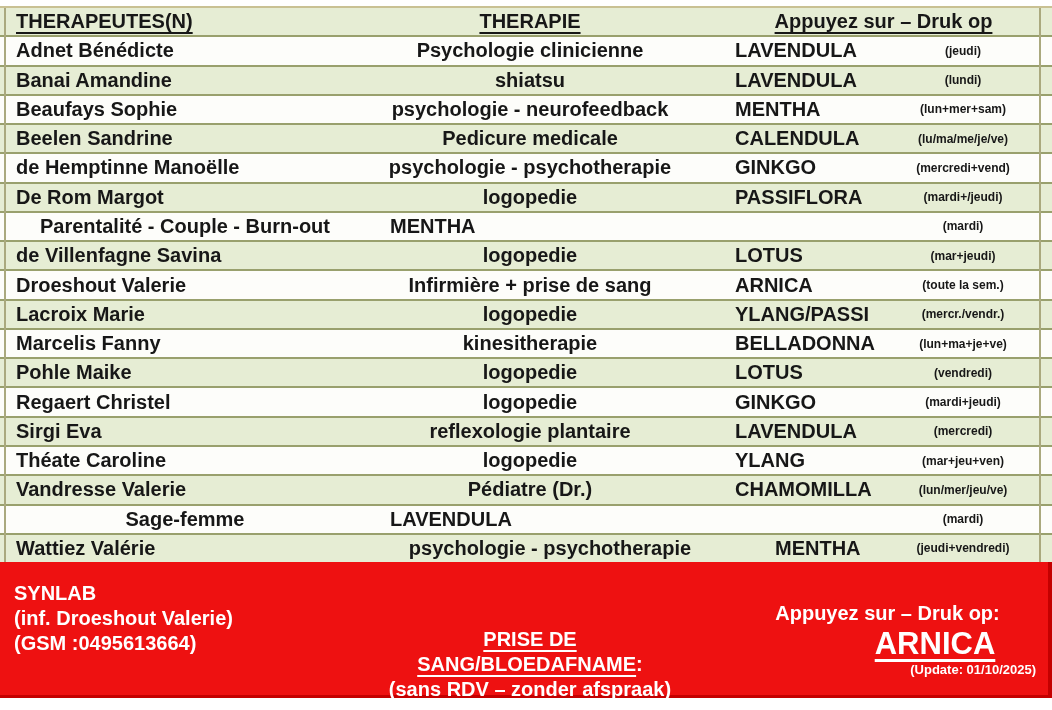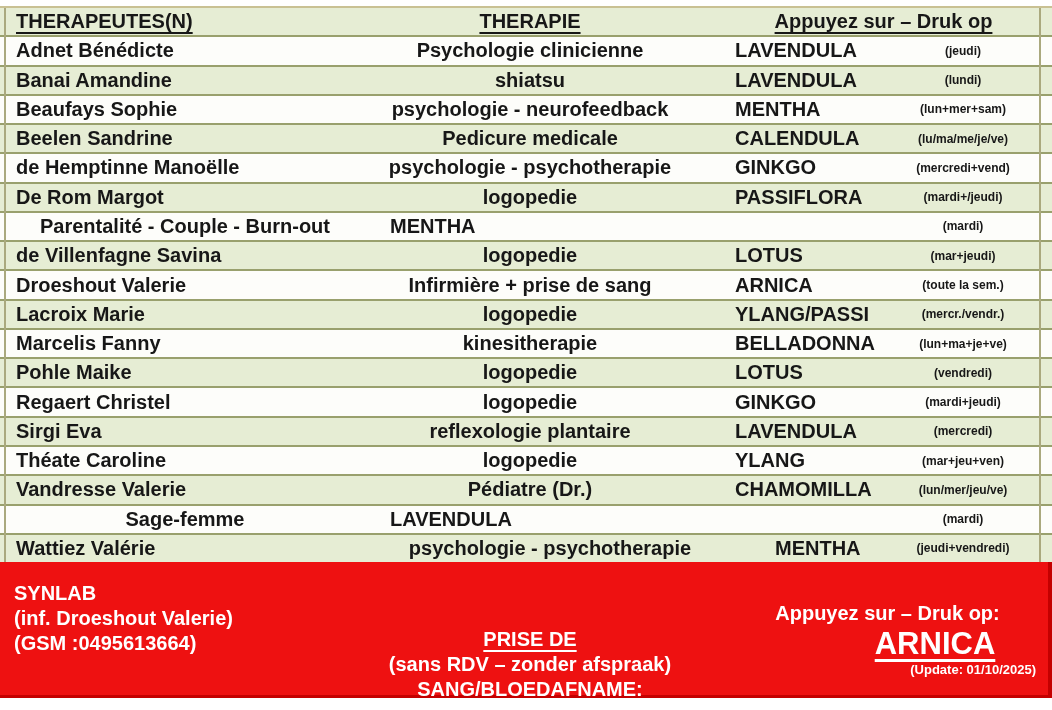--- a/index.html
+++ b/index.html
@@ -219,22 +219,22 @@
   <div class="redblock">
 
     <div class="block fb-lab">
       <div>SYNLAB</div>
       <div>(inf. Droeshout Valerie)</div>
       <div>(GSM :0495613664)</div>
     </div>
 
     <div class="block fb-blood">
       <div><span class="u">PRISE DE</span></div>
+      <div><span class="u">SANG/BLOEDAFNAME</span><span>:</span></div>
       <div>(sans RDV – zonder afspraak)</div>
-      <div><span class="u">SANG/BLOEDAFNAME</span><span>:</span></div>
       <div>07:00 – 08:45 (sam: 08:00-10:00)</div>
     </div>
 
     <div class="block fb-press">
       <div>Appuyez sur – Druk op:</div>
       <div class="arnica">ARNICA</div>
       <div class="update">(Update: 01/10/2025)</div>
     </div>
 
   </div>

